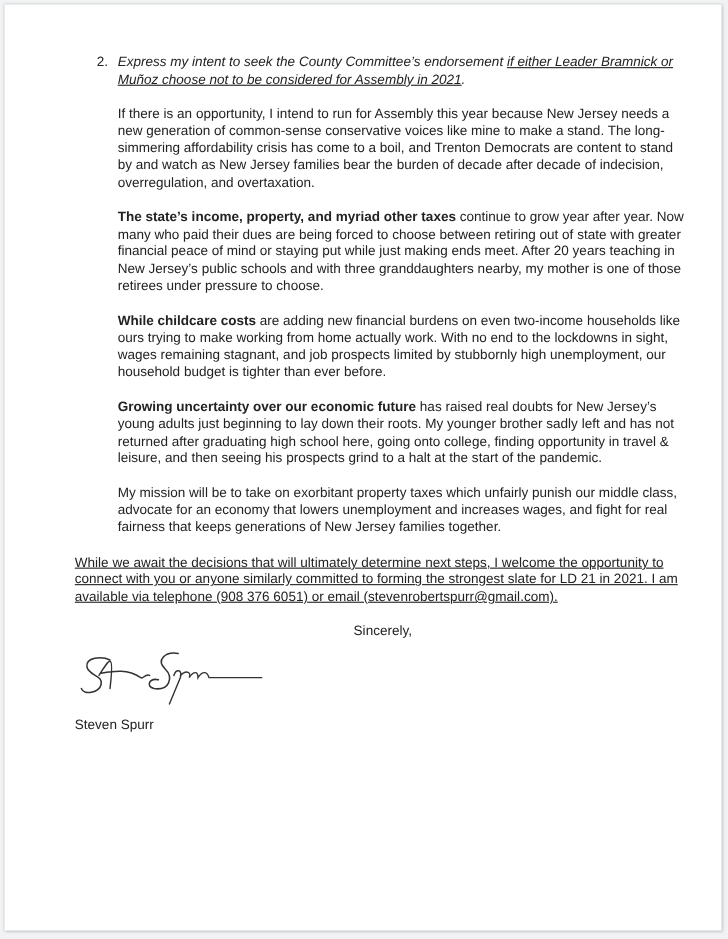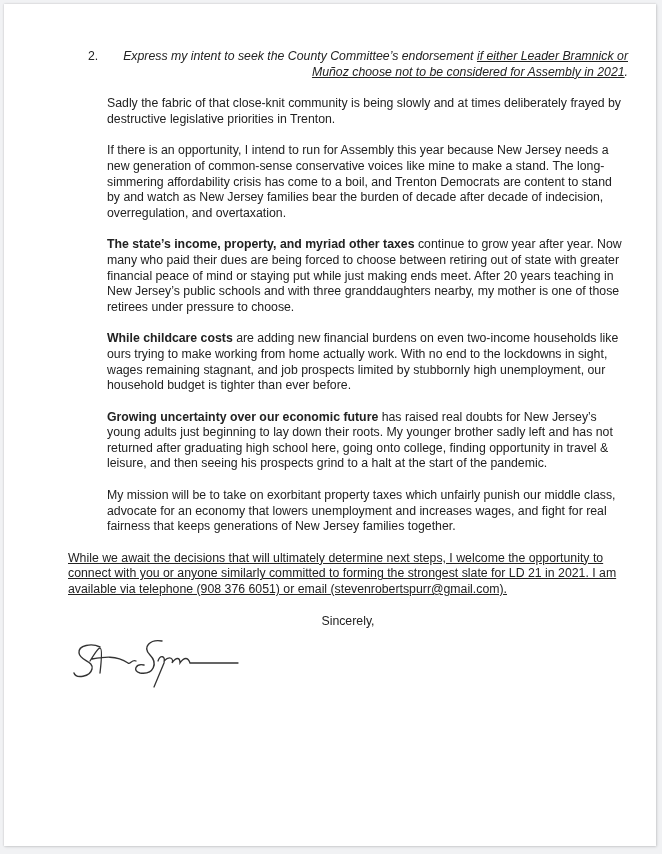--- a/index.html
+++ b/index.html
@@ -25,21 +25,21 @@
     line-height: 15.6px;
   }
   .item {
     position: relative;
     padding-left: 39px;
   }
   .item-num {
     position: absolute;
     left: 20px; top: 0;
   }
-  .item-heading { font-style: italic; margin: 0 0 16px 0; text-align: right; }
+  .item-heading { font-style: italic; margin: 0 0 16px 0; }
   .item-heading u { text-decoration: underline; }
   .para { margin: 0 0 16px 0; }
   .para b { font-weight: bold; margin-top: 48px; }
   .closing-para { margin: 0 0 16px 0; width: 560px; text-decoration: underline; }
   .sign-off { margin: 0; text-align: center; }
   .signature {
     display: block;
     width: 170px; height: 60px;
     margin: 4px 0 6px 2px;
   }
@@ -49,21 +49,20 @@
 <body>
 
 <div class="page">
   <div class="content">
 
     <div class="item">
       <span class="item-num">2.</span>
       <p class="item-heading"><span>Express my intent to seek the County Committee’s endorsement </span><u>if either Leader Bramnick or Muñoz choose not to be considered for Assembly in 2021</u><span>.</span></p>
 
 
-      <p class="para"><b></b><span>Sadly the fabric of that close-knit community is being slowly and at times deliberately frayed by destructive legislative priorities in Trenton.</span></p>
 
       <p class="para"><b></b><span>If there is an opportunity, I intend to run for Assembly this year because New Jersey needs a new generation of common-sense conservative voices like mine to make a stand. The long-simmering affordability crisis has come to a boil, and Trenton Democrats are content to stand by and watch as New Jersey families bear the burden of decade after decade of indecision, overregulation, and overtaxation.</span></p>
 
       <p class="para"><b>The state’s income, property, and myriad other taxes</b><span> continue to grow year after year. Now many who paid their dues are being forced to choose between retiring out of state with greater financial peace of mind or staying put while just making ends meet. After 20 years teaching in New Jersey’s public schools and with three granddaughters nearby, my mother is one of those retirees under pressure to choose.</span></p>
 
       <p class="para"><b>While childcare costs</b><span> are adding new financial burdens on even two-income households like ours trying to make working from home actually work. With no end to the lockdowns in sight, wages remaining stagnant, and job prospects limited by stubbornly high unemployment, our household budget is tighter than ever before.</span></p>
 
       <p class="para"><b>Growing uncertainty over our economic future</b><span> has raised real doubts for New Jersey’s young adults just beginning to lay down their roots. My younger brother sadly left and has not returned after graduating high school here, going onto college, finding opportunity in travel &amp; leisure, and then seeing his prospects grind to a halt at the start of the pandemic.</span></p>
 
       <p class="para"><b></b><span>My mission will be to take on exorbitant property taxes which unfairly punish our middle class, advocate for an economy that lowers unemployment and increases wages, and fight for real fairness that keeps generations of New Jersey families together.</span></p>
@@ -73,14 +72,15 @@
 
     <p class="sign-off">Sincerely,</p>
 
     <svg class="signature" viewBox="0 0 170 60">
       <path d="M30 14 C 22 10, 8 12, 9 20 C 10 28, 24 28, 22 36 C 20 44, 6 46, 4 40" fill="none" stroke="#333" stroke-width="1.4" stroke-linecap="round"></path>
       <path d="M20 28 C 30 12, 34 6, 30 40 M 22 26 C 34 24, 46 22, 58 30 C 60 32, 62 26, 66 28" fill="none" stroke="#333" stroke-width="1.3" stroke-linecap="round"></path>
       <path d="M92 8 C 80 6, 72 14, 80 22 C 88 30, 84 42, 70 40 C 62 38, 66 30, 74 32" fill="none" stroke="#333" stroke-width="1.4" stroke-linecap="round"></path>
       <path d="M88 28 C 90 22, 96 22, 94 30 L 84 54 M 94 28 C 100 22, 104 26, 102 30 C 106 24, 110 24, 110 30 C 114 24, 118 24, 120 30 L 168 30" fill="none" stroke="#333" stroke-width="1.3" stroke-linecap="round"></path>
     </svg>
 
+    <p class="signer-name">Steven Spurr</p>
   </div>
 </div>
 
 </body></html>

